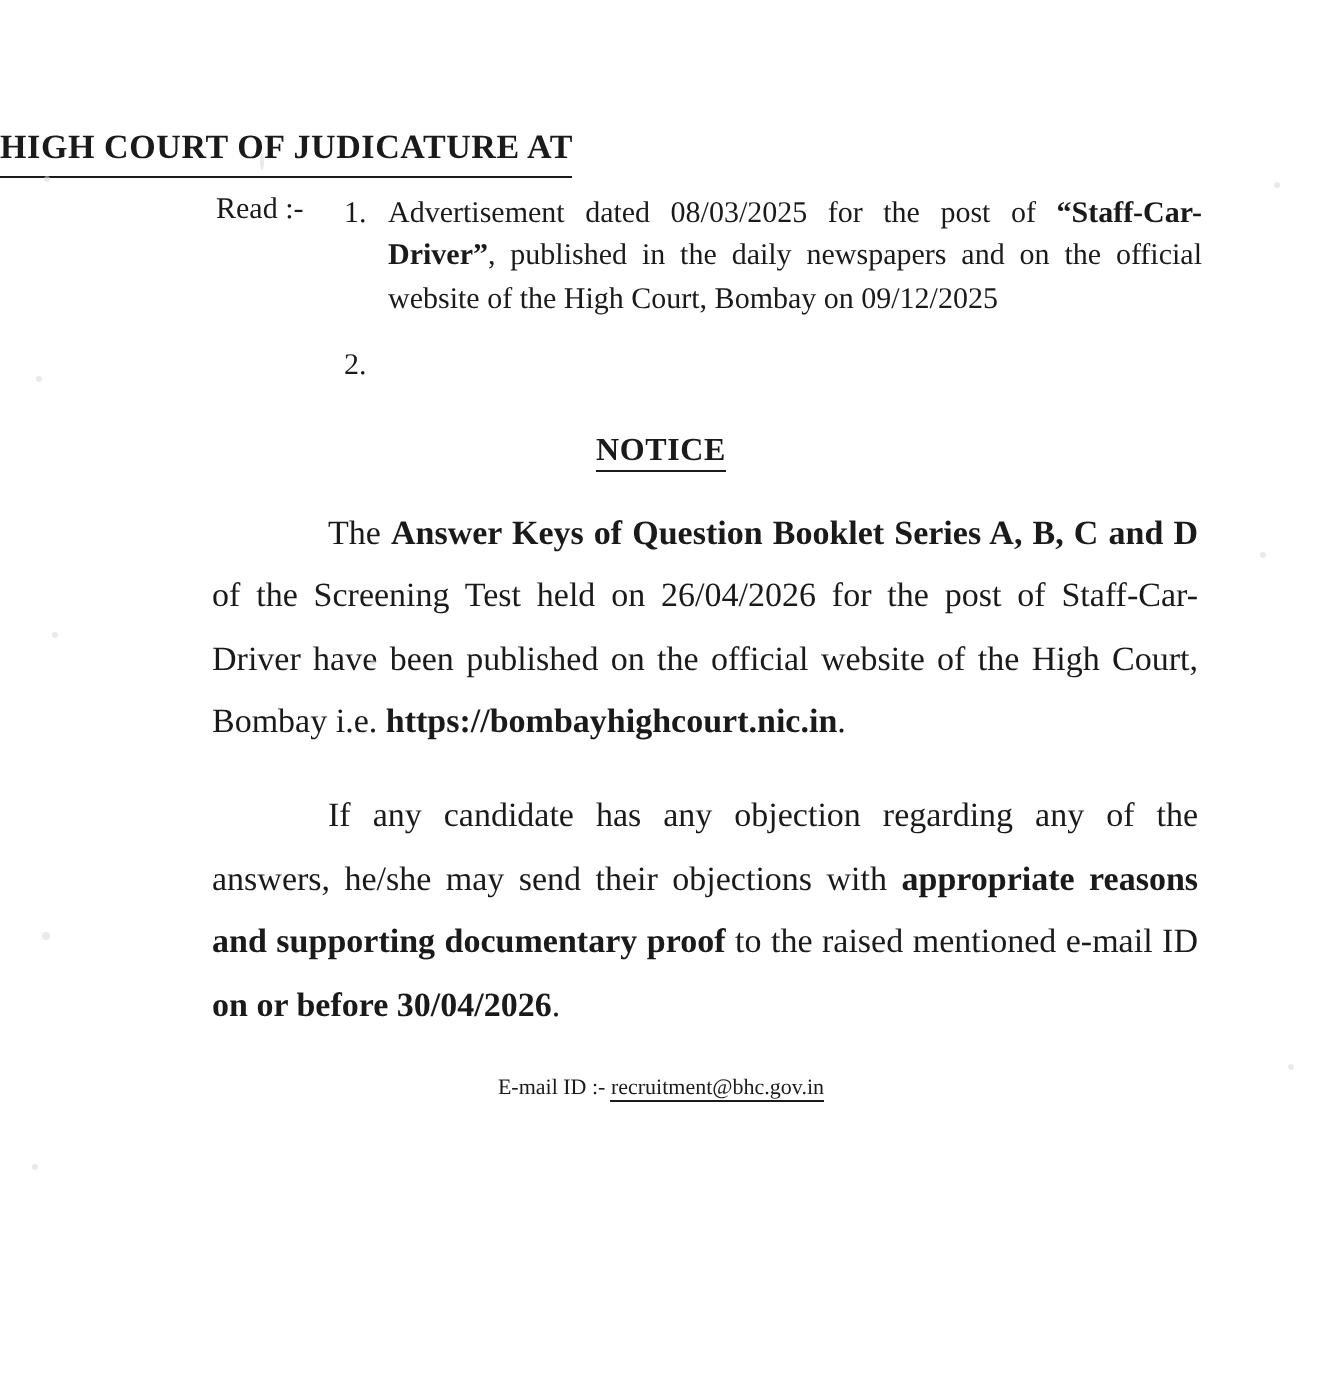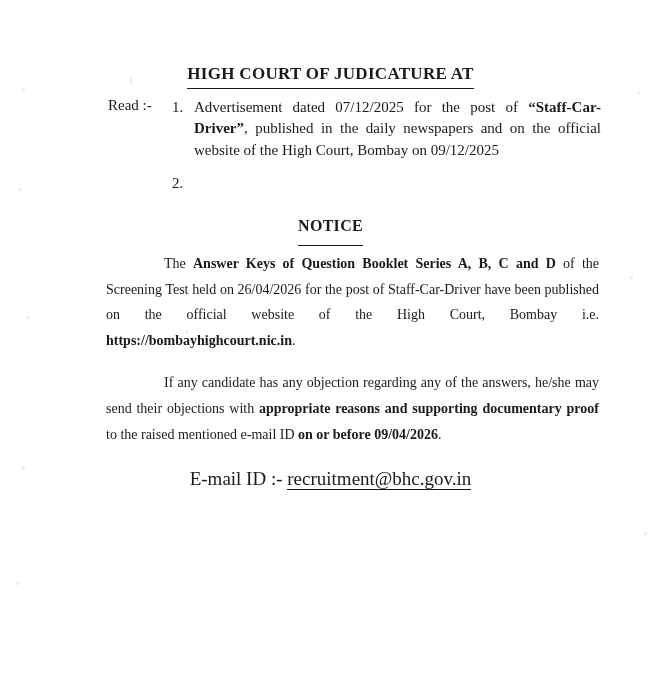--- a/index.html
+++ b/index.html
@@ -24,21 +24,21 @@
   }
   
   .speck {
     position: absolute;
     background: #d8d8d8;
     border-radius: 50%;
     opacity: 0.55;
   }
 
   .header-block {
-    text-align: center;
+    text-align: left;
     margin-top: 62px;
   }
   .header-line {
     font-size: 17px;
     font-weight: bold;
     letter-spacing: 0.3px;
     line-height: 1.45;
     display: inline-block;
     border-bottom: 1.3px solid #1a1a1a;
     padding-bottom: 1px;
@@ -85,40 +85,40 @@
 
   .notice-title {
     text-align: center;
     font-size: 16px;
     font-weight: bold;
     margin-top: 22px;
     letter-spacing: 0.3px;
   }
   .notice-title span {
     border-bottom: 1.3px solid #1a1a1a;
-    padding-bottom: 11px;
+    padding-bottom: 1px;
   }
 
   .para {
     margin-top: 16px;
     padding-left: 106px;
     padding-right: 62px;
-    font-size: 14px;
+    font-size: 17px;
     line-height: 1.85;
     text-align: justify;
     text-justify: inter-word;
   }
   .para.indent::before {
     content: "";
     display: inline-block;
     width: 58px;
   }
   .email-line {
     text-align: center;
-    font-size: 19px;
+    font-size: 11px;
     margin-top: 20px;
   }
   .email-addr {
     border-bottom: 1px solid #1a1a1a;
     padding-bottom: 0px;
   }
   .url {
     white-space: nowrap;
   }
 </style>
@@ -140,30 +140,30 @@
 
   <div class="header-block">
     <div class="header-line">HIGH COURT OF JUDICATURE AT</div>
   </div>
 
   <div class="read-block">
     <div class="read-label">Read :-</div>
 
     <div class="item">
       <div class="item-num">1.</div>
-      <div class="item-body just"><span>Advertisement dated 07/12/2025 for the post of </span><span class="b">“Staff-Car-Driver”</span><span>, published in the daily newspapers and on the official website of the High Court, Bombay on 09/12/2025</span></div>
+      <div class="item-body just"><span>Advertisement dated 08/03/2025 for the post of </span><span class="b">“Staff-Car-Driver”</span><span>, published in the daily newspapers and on the official website of the High Court, Bombay on 09/12/2025</span></div>
     </div>
 
     <div class="item">
       <div class="item-num">2.</div>
     </div>
   </div>
 
   <div class="notice-title"><span>NOTICE</span></div>
 
   <div class="para indent"><span>The </span><span class="b">Answer Keys of Question Booklet Series A, B, C and D</span><span> of the Screening Test held on 26/04/2026 for the post of Staff-Car-Driver have been published on the official website of the High Court, Bombay i.e. </span><span class="b url">https://bombayhighcourt.nic.in</span><span>.</span></div>
 
-  <div class="para indent"><span>If any candidate has any objection regarding any of the answers, he/she may send their objections with </span><span class="b">appropriate reasons and supporting documentary proof</span><span> to the raised mentioned e-mail ID </span><span class="b">on or before 09/04/2026</span><span>.</span></div>
+  <div class="para indent"><span>If any candidate has any objection regarding any of the answers, he/she may send their objections with </span><span class="b">appropriate reasons and supporting documentary proof</span><span> to the raised mentioned e-mail ID </span><span class="b">on or before 30/04/2026</span><span>.</span></div>
 
   <div class="email-line"><span>E-mail ID :- </span><span class="email-addr">recruitment@bhc.gov.in</span></div>
 
 
 </div>
 
 </body></html>

